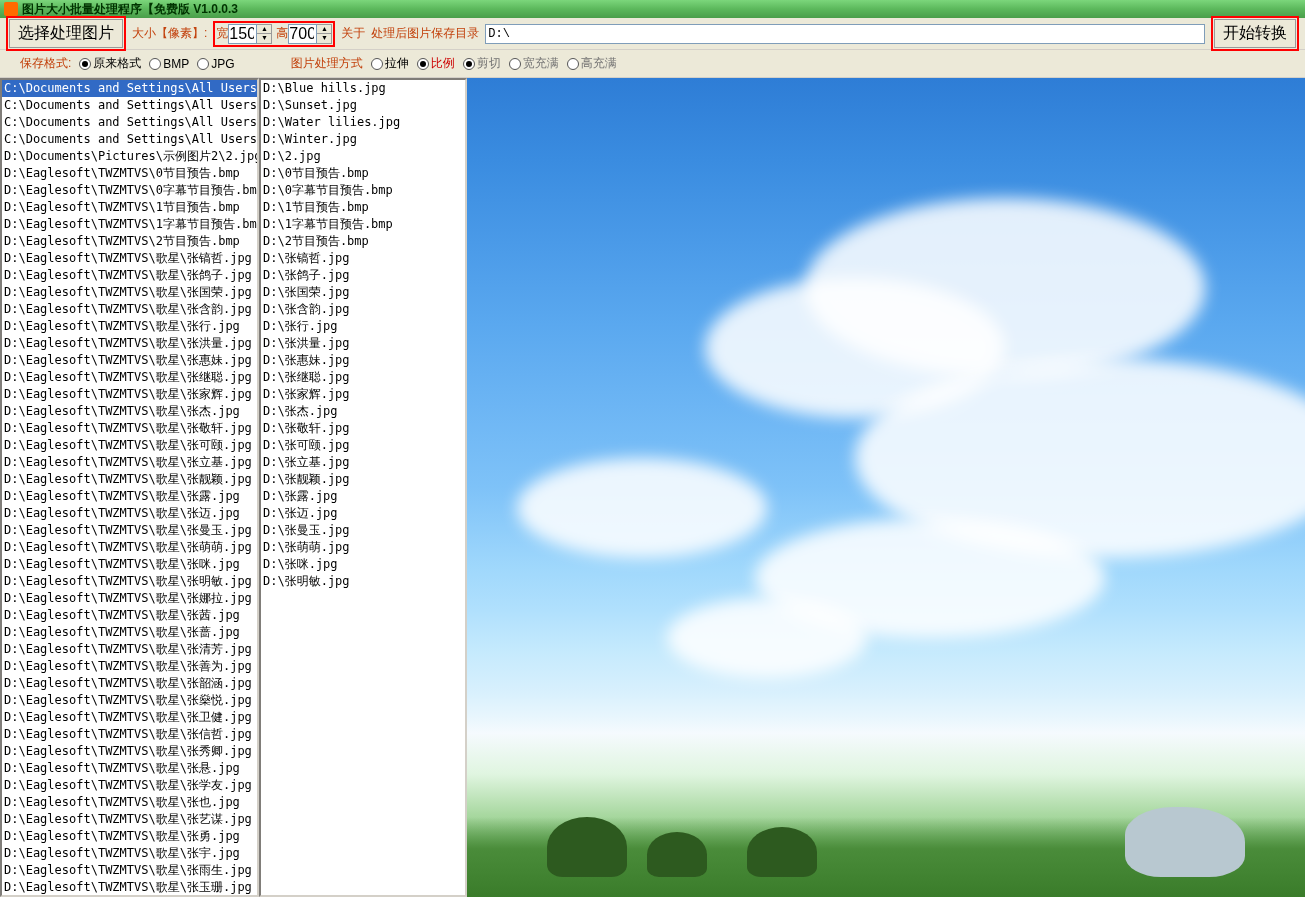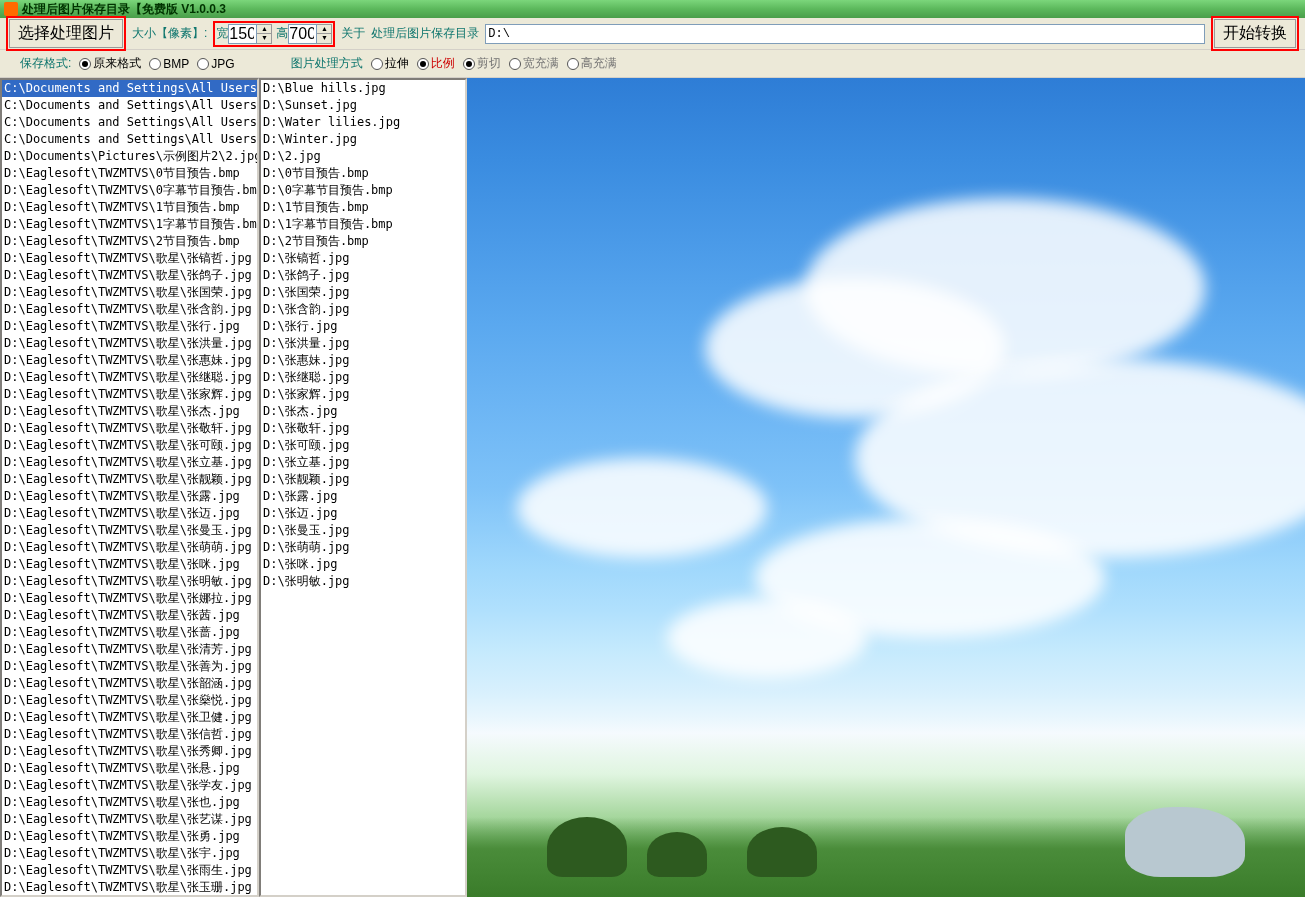--- a/index.html
+++ b/index.html
@@ -43,21 +43,21 @@
   font-size: 16px;
   cursor: pointer;
   font-family: inherit;
 }
 .red-box {
   border: 2px solid #ff0000;
   padding: 1px;
   display: inline-flex;
   align-items: center;
 }
-.label { color: #0f766e; }
+.label { color: #c2410c; }
 .spin-wrap {
   display: inline-flex;
   align-items: center;
 }
 .spin-input {
   width: 29px;
   height: 20px;
   border: 1px solid #7f9db9;
   font-family: inherit;
   font-size: 16px;
@@ -191,21 +191,21 @@
   width: 120px; height: 70px;
   background: #b8c8d0;
   border-radius: 40% 50% 30% 30%;
 }
 </style>
 </head>
 <body>
 
 <div class="titlebar">
   <span class="titlebar-icon"></span>
-  <span>处理后图片保存目录【免费版 V1.0.0.3</span>
+  <span>图片大小批量处理程序【免费版 V1.0.0.3</span>
 </div>
 
 <div class="toolbar">
   <span class="red-box">
     <button class="btn">选择处理图片</button>
   </span>
   <span class="label">大小【像素】:</span>
   <span class="red-box">
     <span class="label">宽</span>
     <span class="spin-wrap">

